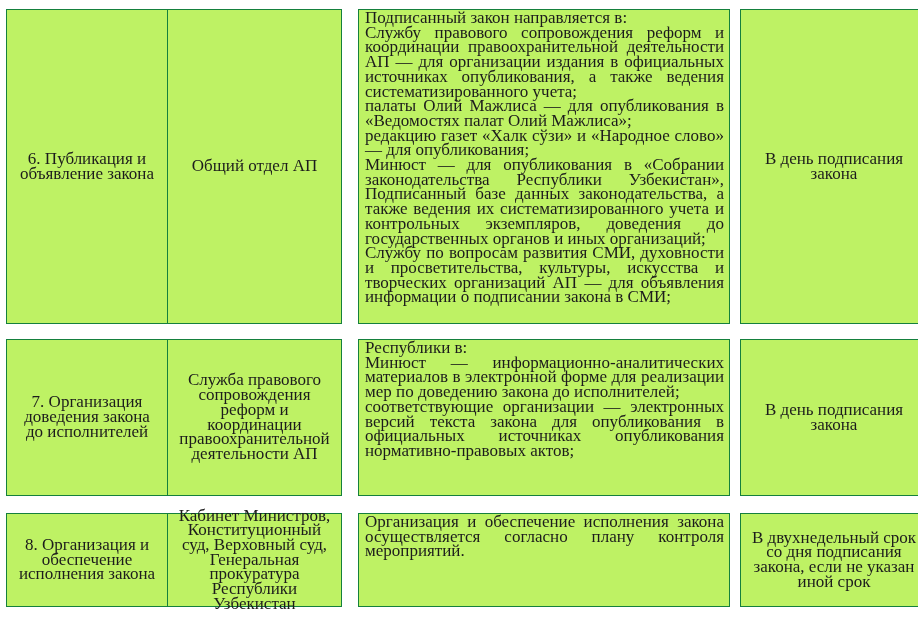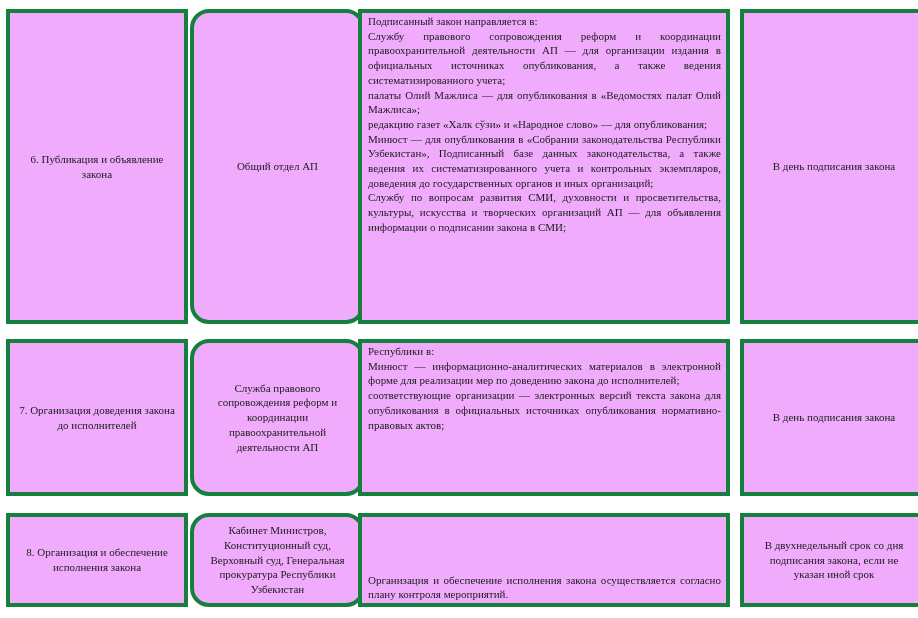--- a/index.html
+++ b/index.html
@@ -21,45 +21,45 @@
     width:918px;
   }
   #row1{top:9px;height:315px;}
   #row2{top:339px;height:157px;}
   #row3{top:513px;height:94px;}
   .cell{
     position:absolute;
     top:0;
     bottom:0;
     box-sizing:border-box;
-    border:4px solid #15803d;
-    background:#f0abfc;
-    font-size:11px;
+    border:1px solid #15803d;
+    background:#bef264;
+    font-size:17px;
     line-height:14.7px;
   }
-  .c1{left:6px;width:182px;}
-  .c2{left:190px;width:175px;border-radius:19px;}
+  .c1{left:6px;width:162px;}
+  .c2{left:167px;width:175px;}
   .c3{left:358px;width:372px;}
   .c4{left:740px;width:188px;}
   .center{
     display:flex;
     align-items:center;
     justify-content:center;
     text-align:center;
     padding:4px 9px;
   }
   .just{
     padding:1px 5px 1px 6px;
     text-align:justify;
     overflow:hidden;
   }
   .vcenter{
     display:flex;
     flex-direction:column;
-    justify-content:flex-end;
+    justify-content:flex-start;
   }
   .just p{margin:0;}
 </style>
 </head>
 <body>
 
 <div class="page">
 
   <div class="row" id="row1">
     <div class="cell c1 center">

